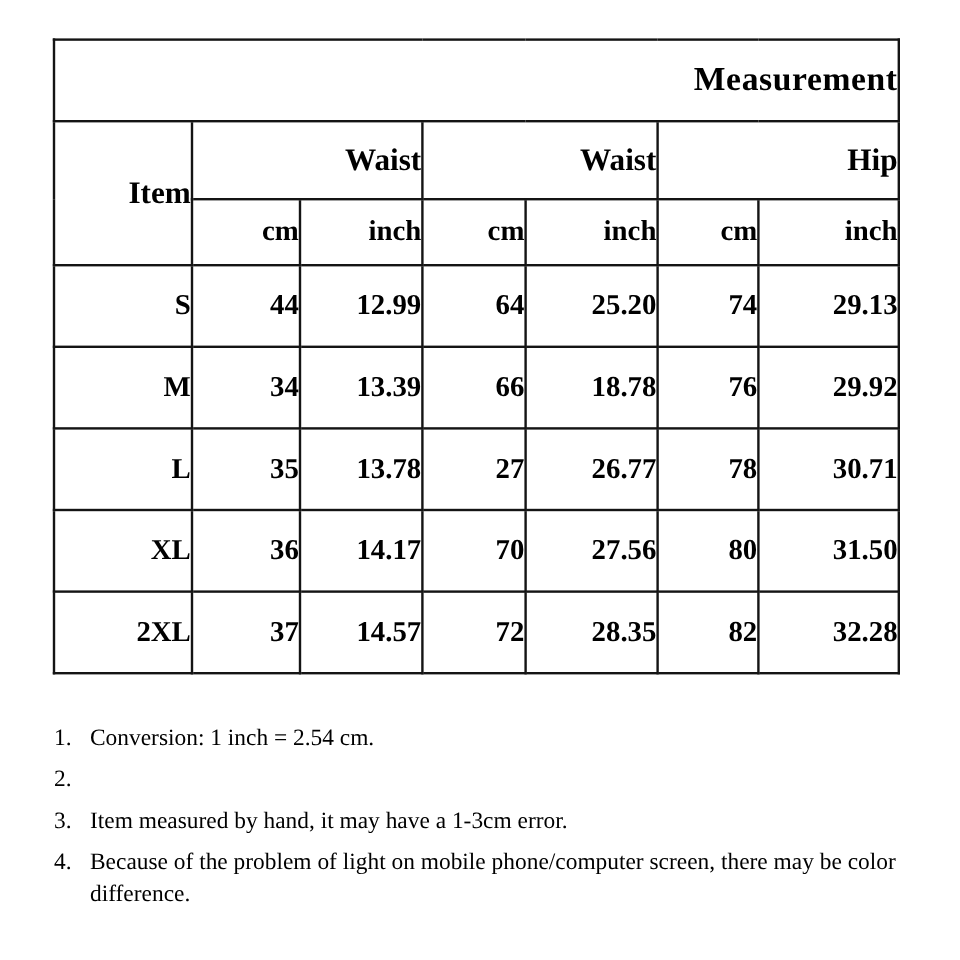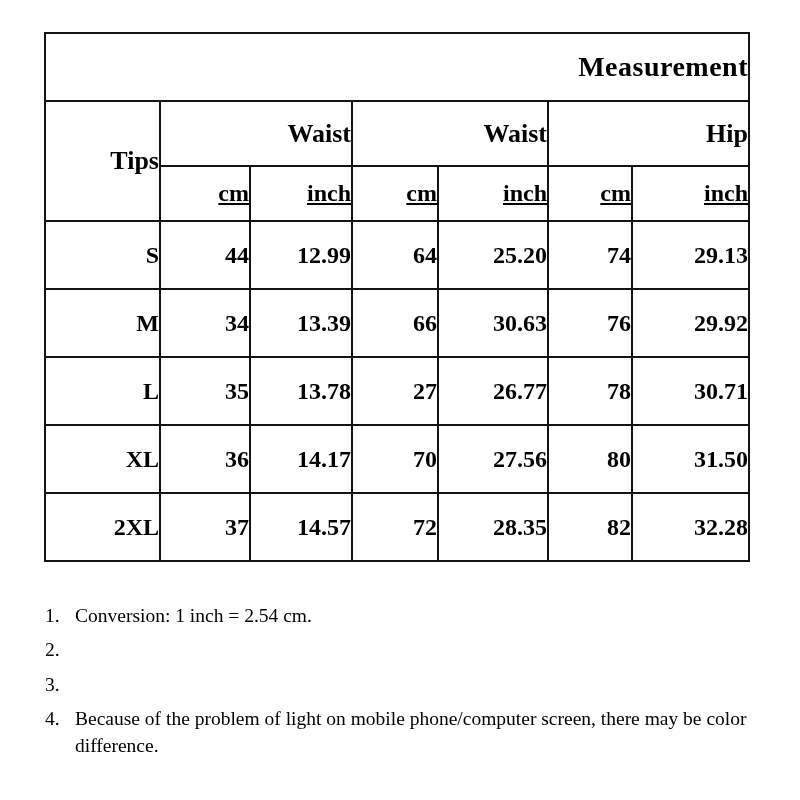--- a/index.html
+++ b/index.html
@@ -41,21 +41,20 @@
   td.size-cell {
     font-size: 26px;
   }
   tr.group-row td {
     height: 63px;
     font-size: 26px;
   }
   tr.unit-row td {
     height: 53px;
     font-size: 24px;
-    text-decoration: underline;
   }
   tr.data-row td {
     height: 66px;
     font-size: 24px;
   }
   .tips {
     position: absolute;
     left: 45px;
     top: 602px;
     width: 720px;
@@ -94,21 +93,21 @@
       <col style="width:86px">
       <col style="width:110px">
       <col style="width:84px">
       <col style="width:117px">
     </colgroup>
     <tbody>
       <tr class="title-row">
         <td class="title-cell" colspan="7">Measurement</td>
       </tr>
       <tr class="group-row">
-        <td class="size-cell" rowspan="2">Tips</td>
+        <td class="size-cell" rowspan="2">Item</td>
         <td colspan="2">Waist</td>
         <td colspan="2">Waist</td>
         <td colspan="2">Hip</td>
       </tr>
       <tr class="unit-row">
         <td>cm</td>
         <td>inch</td>
         <td>cm</td>
         <td>inch</td>
         <td>cm</td>
@@ -122,21 +121,21 @@
         <td>64</td>
         <td>25.20</td>
         <td>74</td>
         <td>29.13</td>
       </tr>
       <tr class="data-row">
         <td>M</td>
         <td>34</td>
         <td>13.39</td>
         <td>66</td>
-        <td>30.63</td>
+        <td>18.78</td>
         <td>76</td>
         <td>29.92</td>
       </tr>
       <tr class="data-row">
         <td>L</td>
         <td>35</td>
         <td>13.78</td>
         <td>27</td>
         <td>26.77</td>
         <td>78</td>
@@ -167,20 +166,21 @@
 
     <div class="tip-row">
       <span class="tip-num">1.</span>
       <span class="tip-text">Conversion: 1 inch = 2.54 cm.</span>
     </div>
     <div class="tip-row">
       <span class="tip-num">2.</span>
     </div>
     <div class="tip-row">
       <span class="tip-num">3.</span>
+      <span class="tip-text">Item measured by hand, it may have a 1-3cm error.</span>
     </div>
     <div class="tip-row">
       <span class="tip-num">4.</span>
       <span class="tip-text">Because of the problem of light on mobile phone/computer screen, there may be color difference.</span>
     </div>
   </div>
 
 </div>
 
 </body></html>

